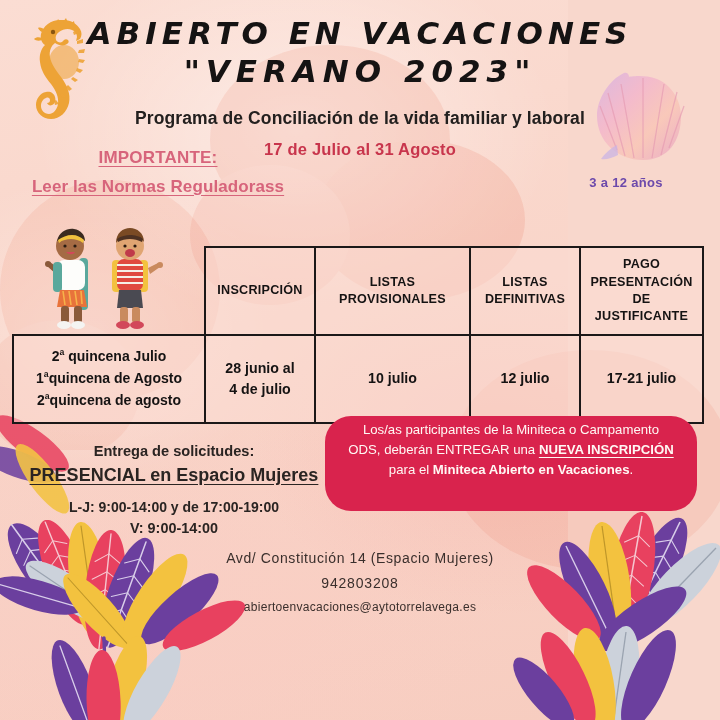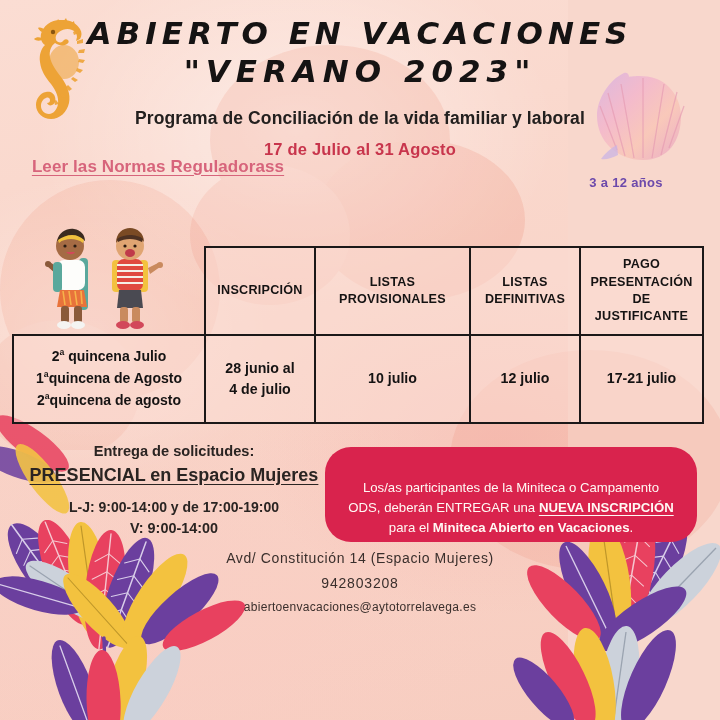--- a/index.html
+++ b/index.html
@@ -94,23 +94,23 @@
   #entrega-title { font-size: 14.6px; font-weight: 600; }
   #entrega-presencial {
     margin-top: 6px; font-size: 18px; font-weight: 700;
     text-decoration: underline; text-underline-offset: 3px;
   }
   #entrega-hours-1 { margin-top: 13px; font-size: 14px; font-weight: 700; }
   #entrega-hours-2 { margin-top: 5px; font-size: 14.4px; font-weight: 600; }
 
   
   #notice-badge {
-    position:absolute; left: 325px; top: 447px; width: 372px; height: 95px;
+    position:absolute; left: 325px; top: 416px; width: 372px; height: 95px;
     background: #d9234d; border-radius: 26px;
-    display:flex; align-items:flex-end; justify-content:center;
+    display:flex; align-items:flex-start; justify-content:center;
     padding: 4px 12px;
   }
   #notice-text {
     color: #fff8f4; font-size: 13.2px; line-height: 1.52;
     text-align:center; font-weight: 500;
   }
   #notice-text b { font-weight: 700; }
   #notice-text u { text-decoration: underline; text-underline-offset: 2.5px; font-weight:700; }
 
   
@@ -359,20 +359,21 @@
 
   <div id="title-block">
     <div class="title-line" id="title-1">ABIERTO EN VACACIONES</div>
     <div class="title-line" id="title-2">"VERANO 2023"</div>
   </div>
 
   <div id="subtitle">Programa de Conciliación de la vida familiar y laboral</div>
   <div id="dates">17 de Julio al 31 Agosto</div>
 
   <div id="important-block">
+    <div id="important-label">IMPORTANTE:</div>
     <a id="normas-link" href="#">Leer las Normas Reguladorass</a>
   </div>
 
   <div id="age-range">3 a 12 años</div>
 
   <div id="schedule-table">
     <table>
       <tbody>
           <tr>
         <td class="no-border" style="width:192px;"></td>

